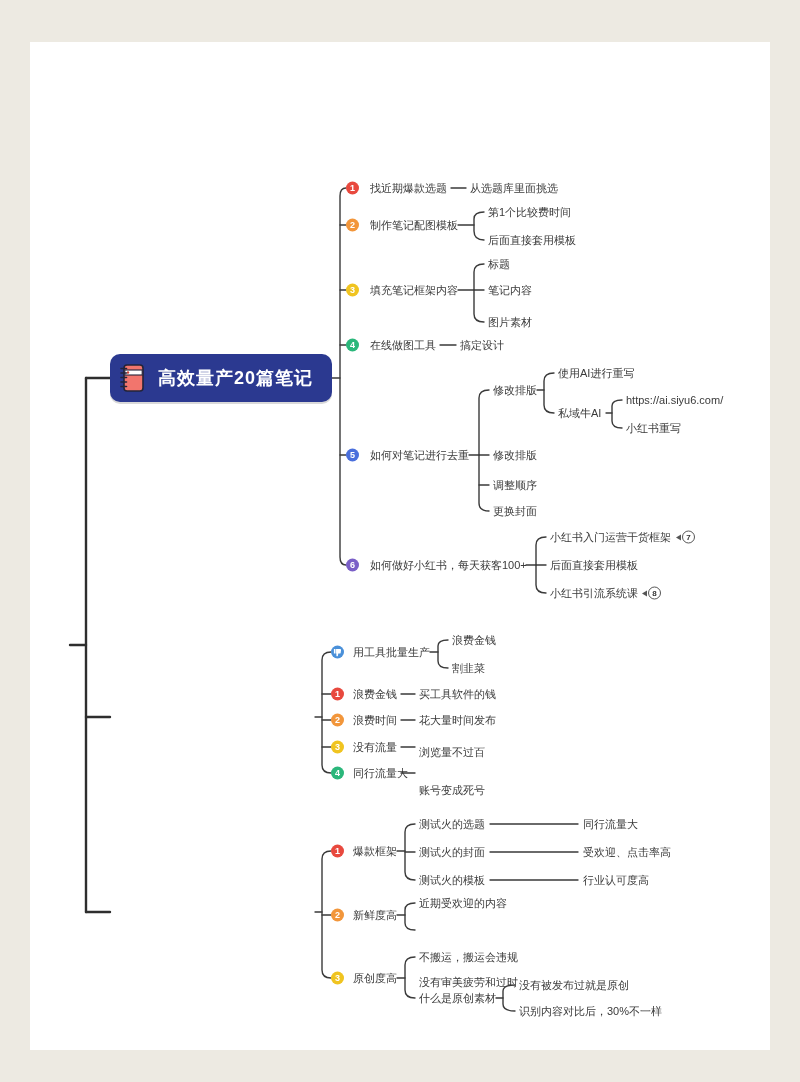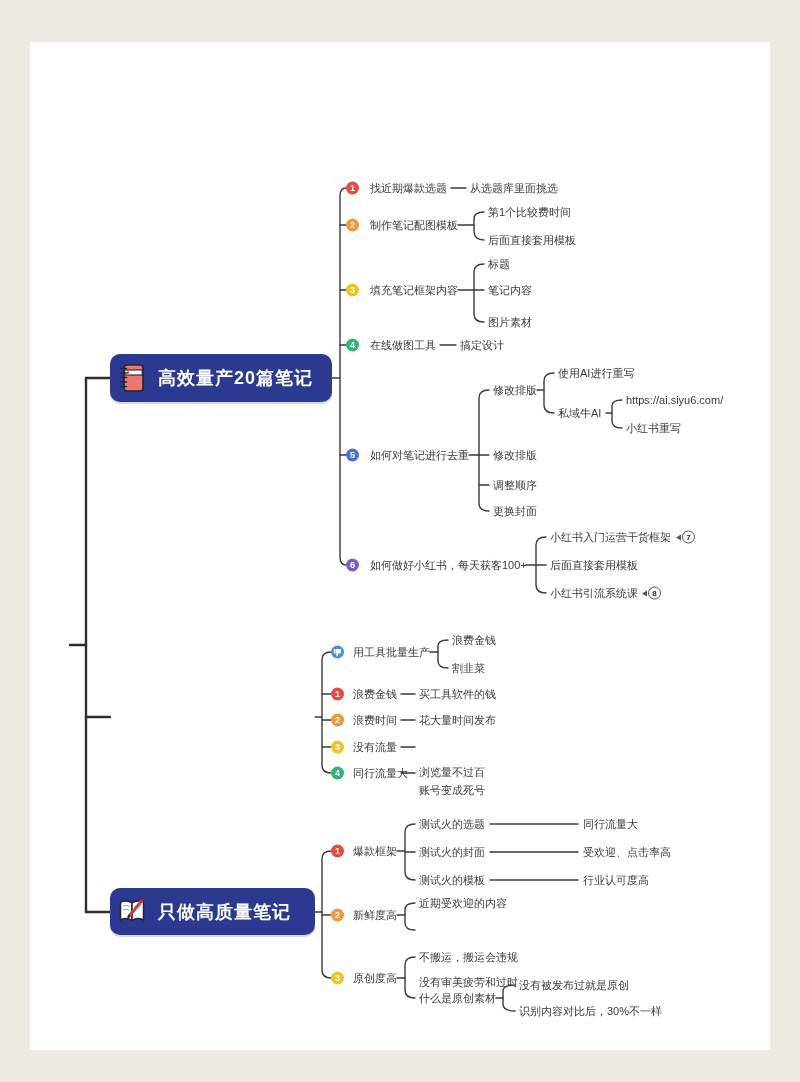--- a/index.html
+++ b/index.html
@@ -115,36 +115,20 @@
           <line x1="5" y1="15.5" x2="10.5" y2="15.5"></line>
             <line x1="5" y1="20" x2="10.5" y2="20"></line>
           <line x1="5" y1="24.5" x2="10.5" y2="24.5"></line>
         </g>
       </svg>
     </span>
     <span class="blabel">高效量产20篇笔记</span>
   </div>
 
 
-  <div class="branch-box" style="left:110px;top:888px;width:205px;height:47px">
-    <span class="bicon">
-      <svg viewBox="0 0 32 32">
-        <path d="M16 7 C12.5 4.5 7 4.5 4.5 6.5 L4.5 24 C7 22 12.5 22 16 24.5 Z" fill="#fff" stroke="#23243a" stroke-width="1.5"></path>
-        <path d="M16 7 C19.5 4.5 25 4.5 27.5 6.5 L27.5 24 C25 22 19.5 22 16 24.5 Z" fill="#fff" stroke="#23243a" stroke-width="1.5"></path>
-        <g stroke="#9aa0ad" stroke-width="1" fill="none">
-          <path d="M7 10 C9.5 9 11.5 9.5 13.5 10.5"></path>
-            <path d="M7 14 C9.5 13 11.5 13.5 13.5 14.5"></path>
-          <path d="M18.5 10.5 C20.5 9.5 22.5 9 25 10"></path>
-        </g>
-        <line x1="25.5" y1="5" x2="13" y2="20.5" stroke="#d43f35" stroke-width="3" stroke-linecap="round"></line>
-        <polygon points="11,23.5 14.2,19.8 12.2,18.4" fill="#23243a"></polygon>
-      </svg>
-    </span>
-    <span class="blabel">只做高质量笔记</span>
-  </div>
 
   <span class="num c-red" style="left:346px;top:188px">1</span>
   <span class="t" style="left:370px;top:188px">找近期爆款选题</span>
   <span class="t" style="left:470px;top:188px">从选题库里面挑选</span>
 
   <span class="num c-orange" style="left:346px;top:225px">2</span>
   <span class="t" style="left:370px;top:225px">制作笔记配图模板</span>
   <span class="t" style="left:488px;top:212px">第1个比较费时间</span>
   <span class="t" style="left:488px;top:240px">后面直接套用模板</span>
 
@@ -195,21 +179,21 @@
   <span class="num c-red" style="left:331px;top:694px">1</span>
   <span class="t" style="left:353px;top:694px">浪费金钱</span>
   <span class="t" style="left:419px;top:694px">买工具软件的钱</span>
 
   <span class="num c-orange" style="left:331px;top:720px">2</span>
   <span class="t" style="left:353px;top:720px">浪费时间</span>
   <span class="t" style="left:419px;top:720px">花大量时间发布</span>
 
   <span class="num c-yellow" style="left:331px;top:747px">3</span>
   <span class="t" style="left:353px;top:747px">没有流量</span>
-  <span class="t" style="left:419px;top:772px">浏览量不过百</span>
+  <span class="t" style="left:419px;top:752px">浏览量不过百</span>
 
   <span class="num c-green" style="left:331px;top:773px">4</span>
   <span class="t" style="left:353px;top:773px">同行流量大</span>
   <span class="t" style="left:419px;top:790px">账号变成死号</span>
 
   <span class="num c-red" style="left:331px;top:851px">1</span>
   <span class="t" style="left:353px;top:851px">爆款框架</span>
   <span class="t" style="left:419px;top:824px">测试火的选题</span>
   <span class="t" style="left:583px;top:824px">同行流量大</span>
   <span class="t" style="left:419px;top:852px">测试火的封面</span>

